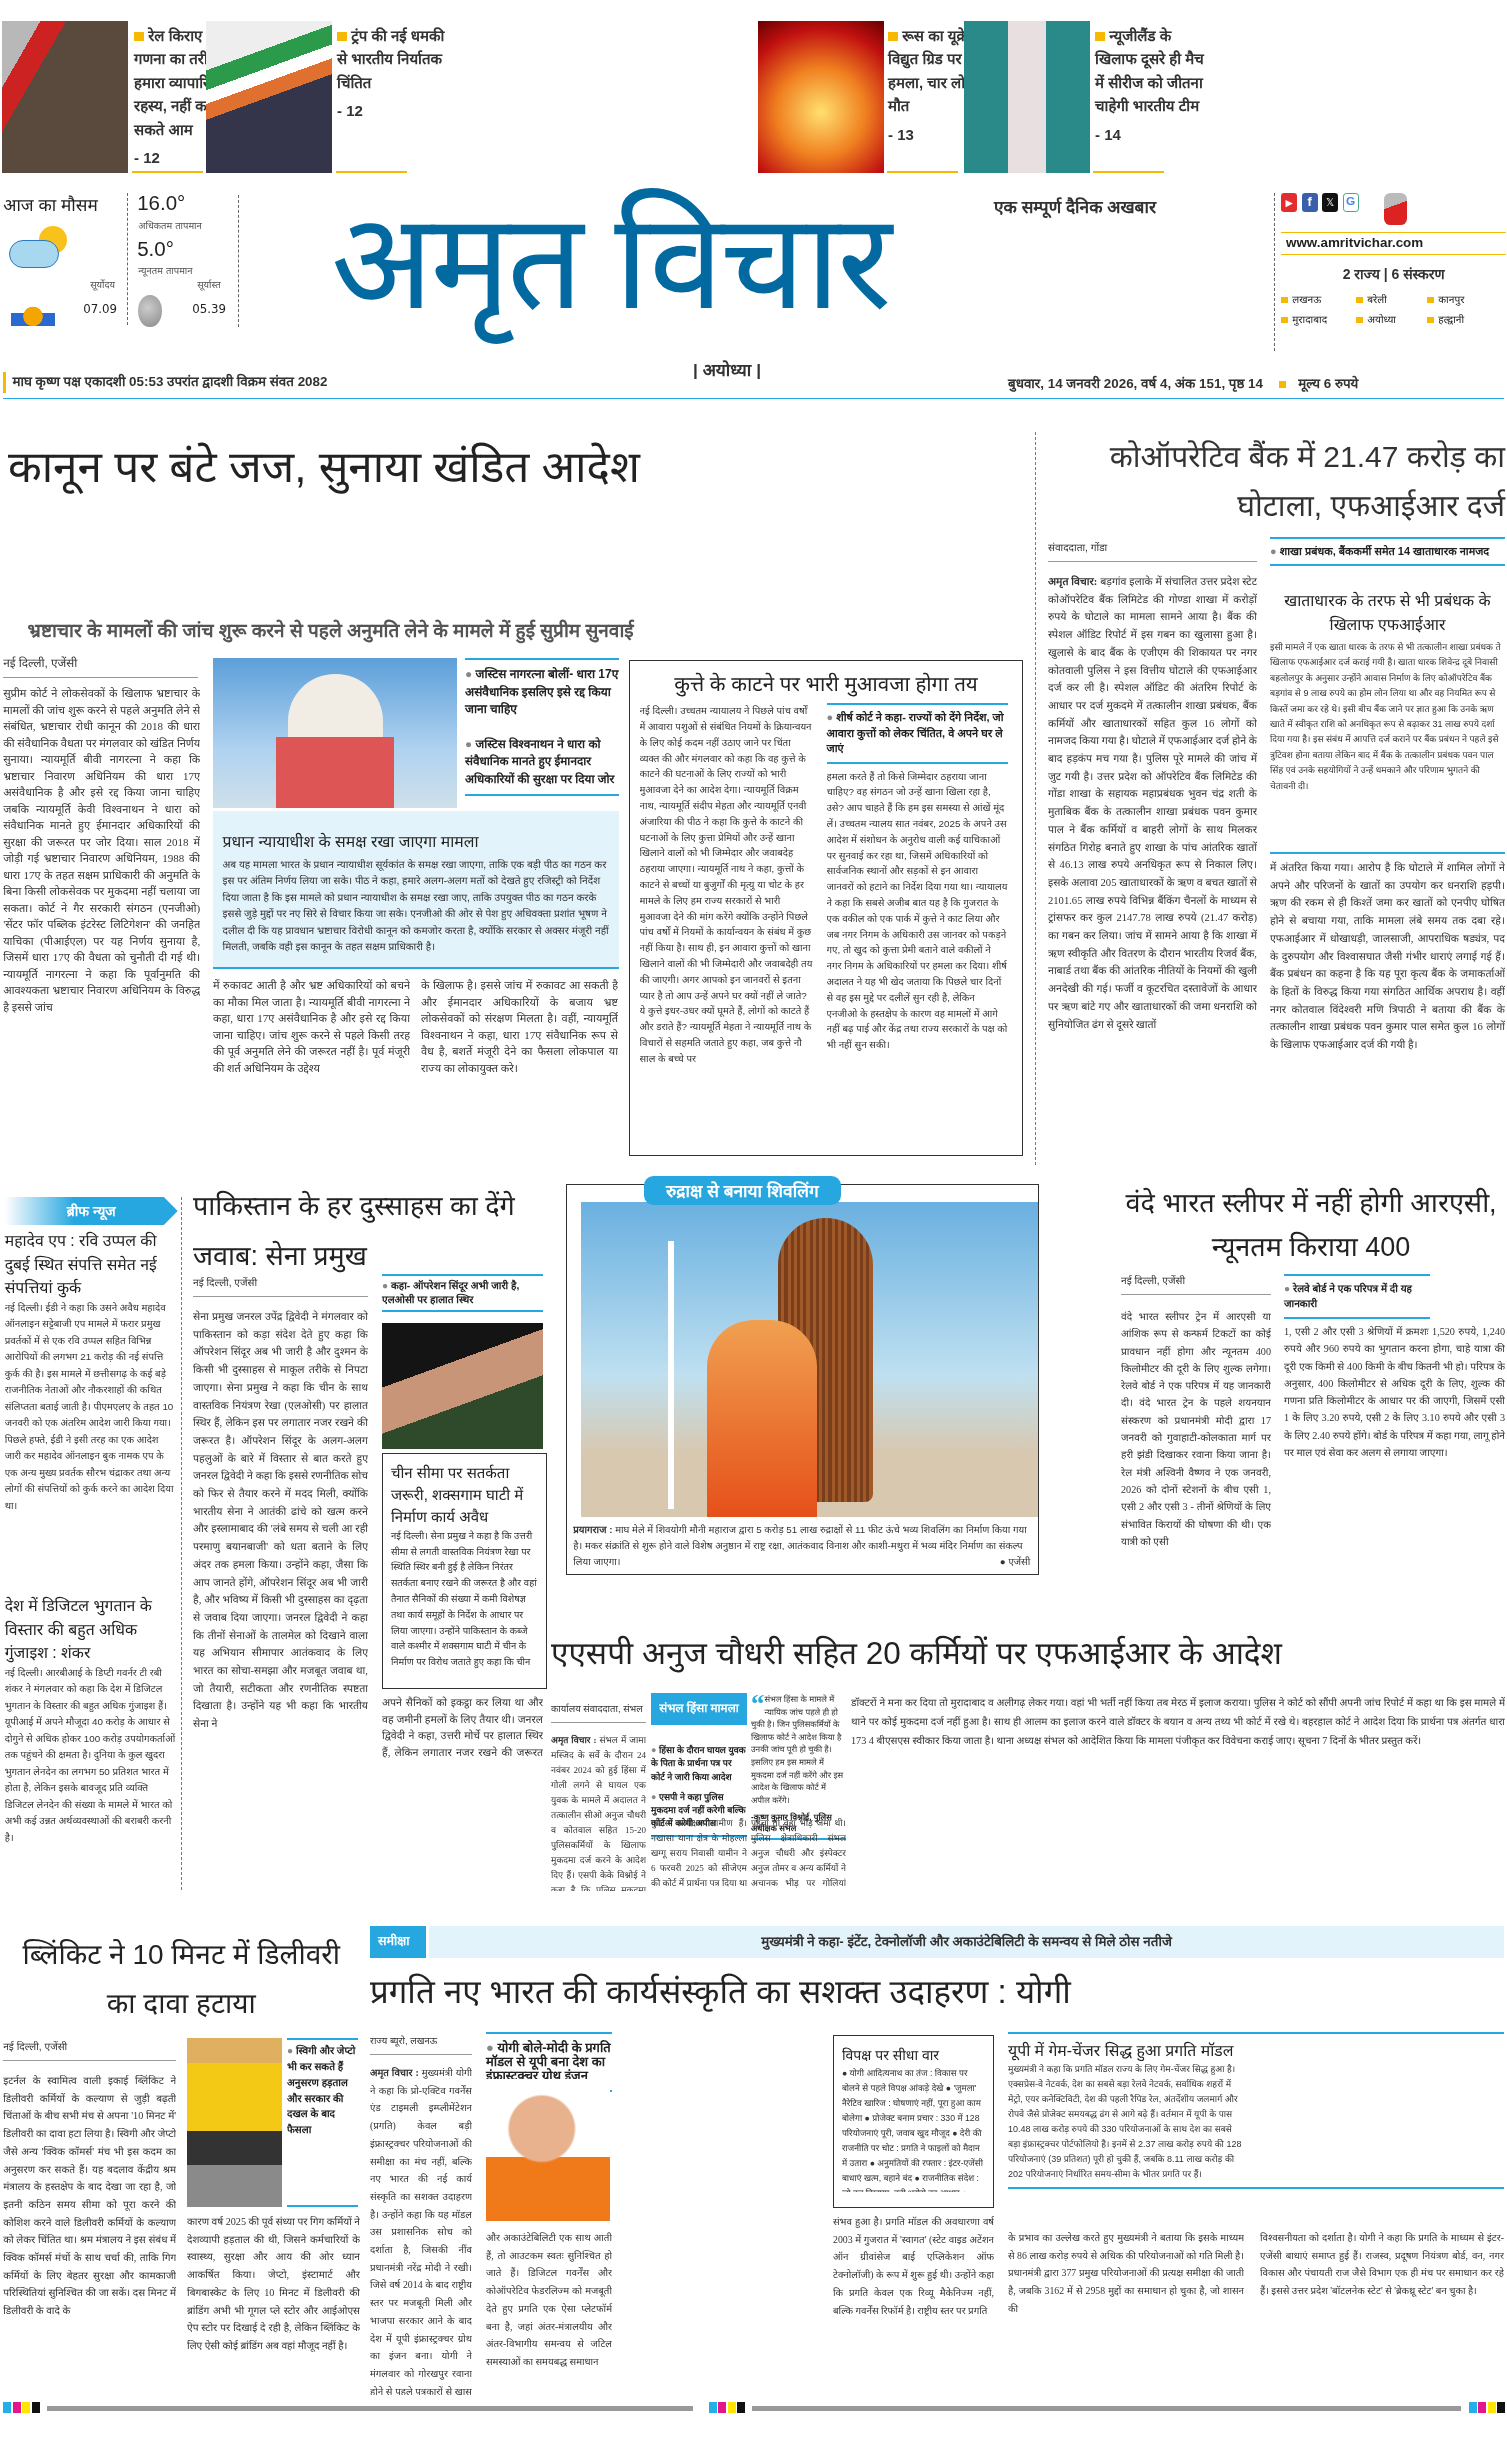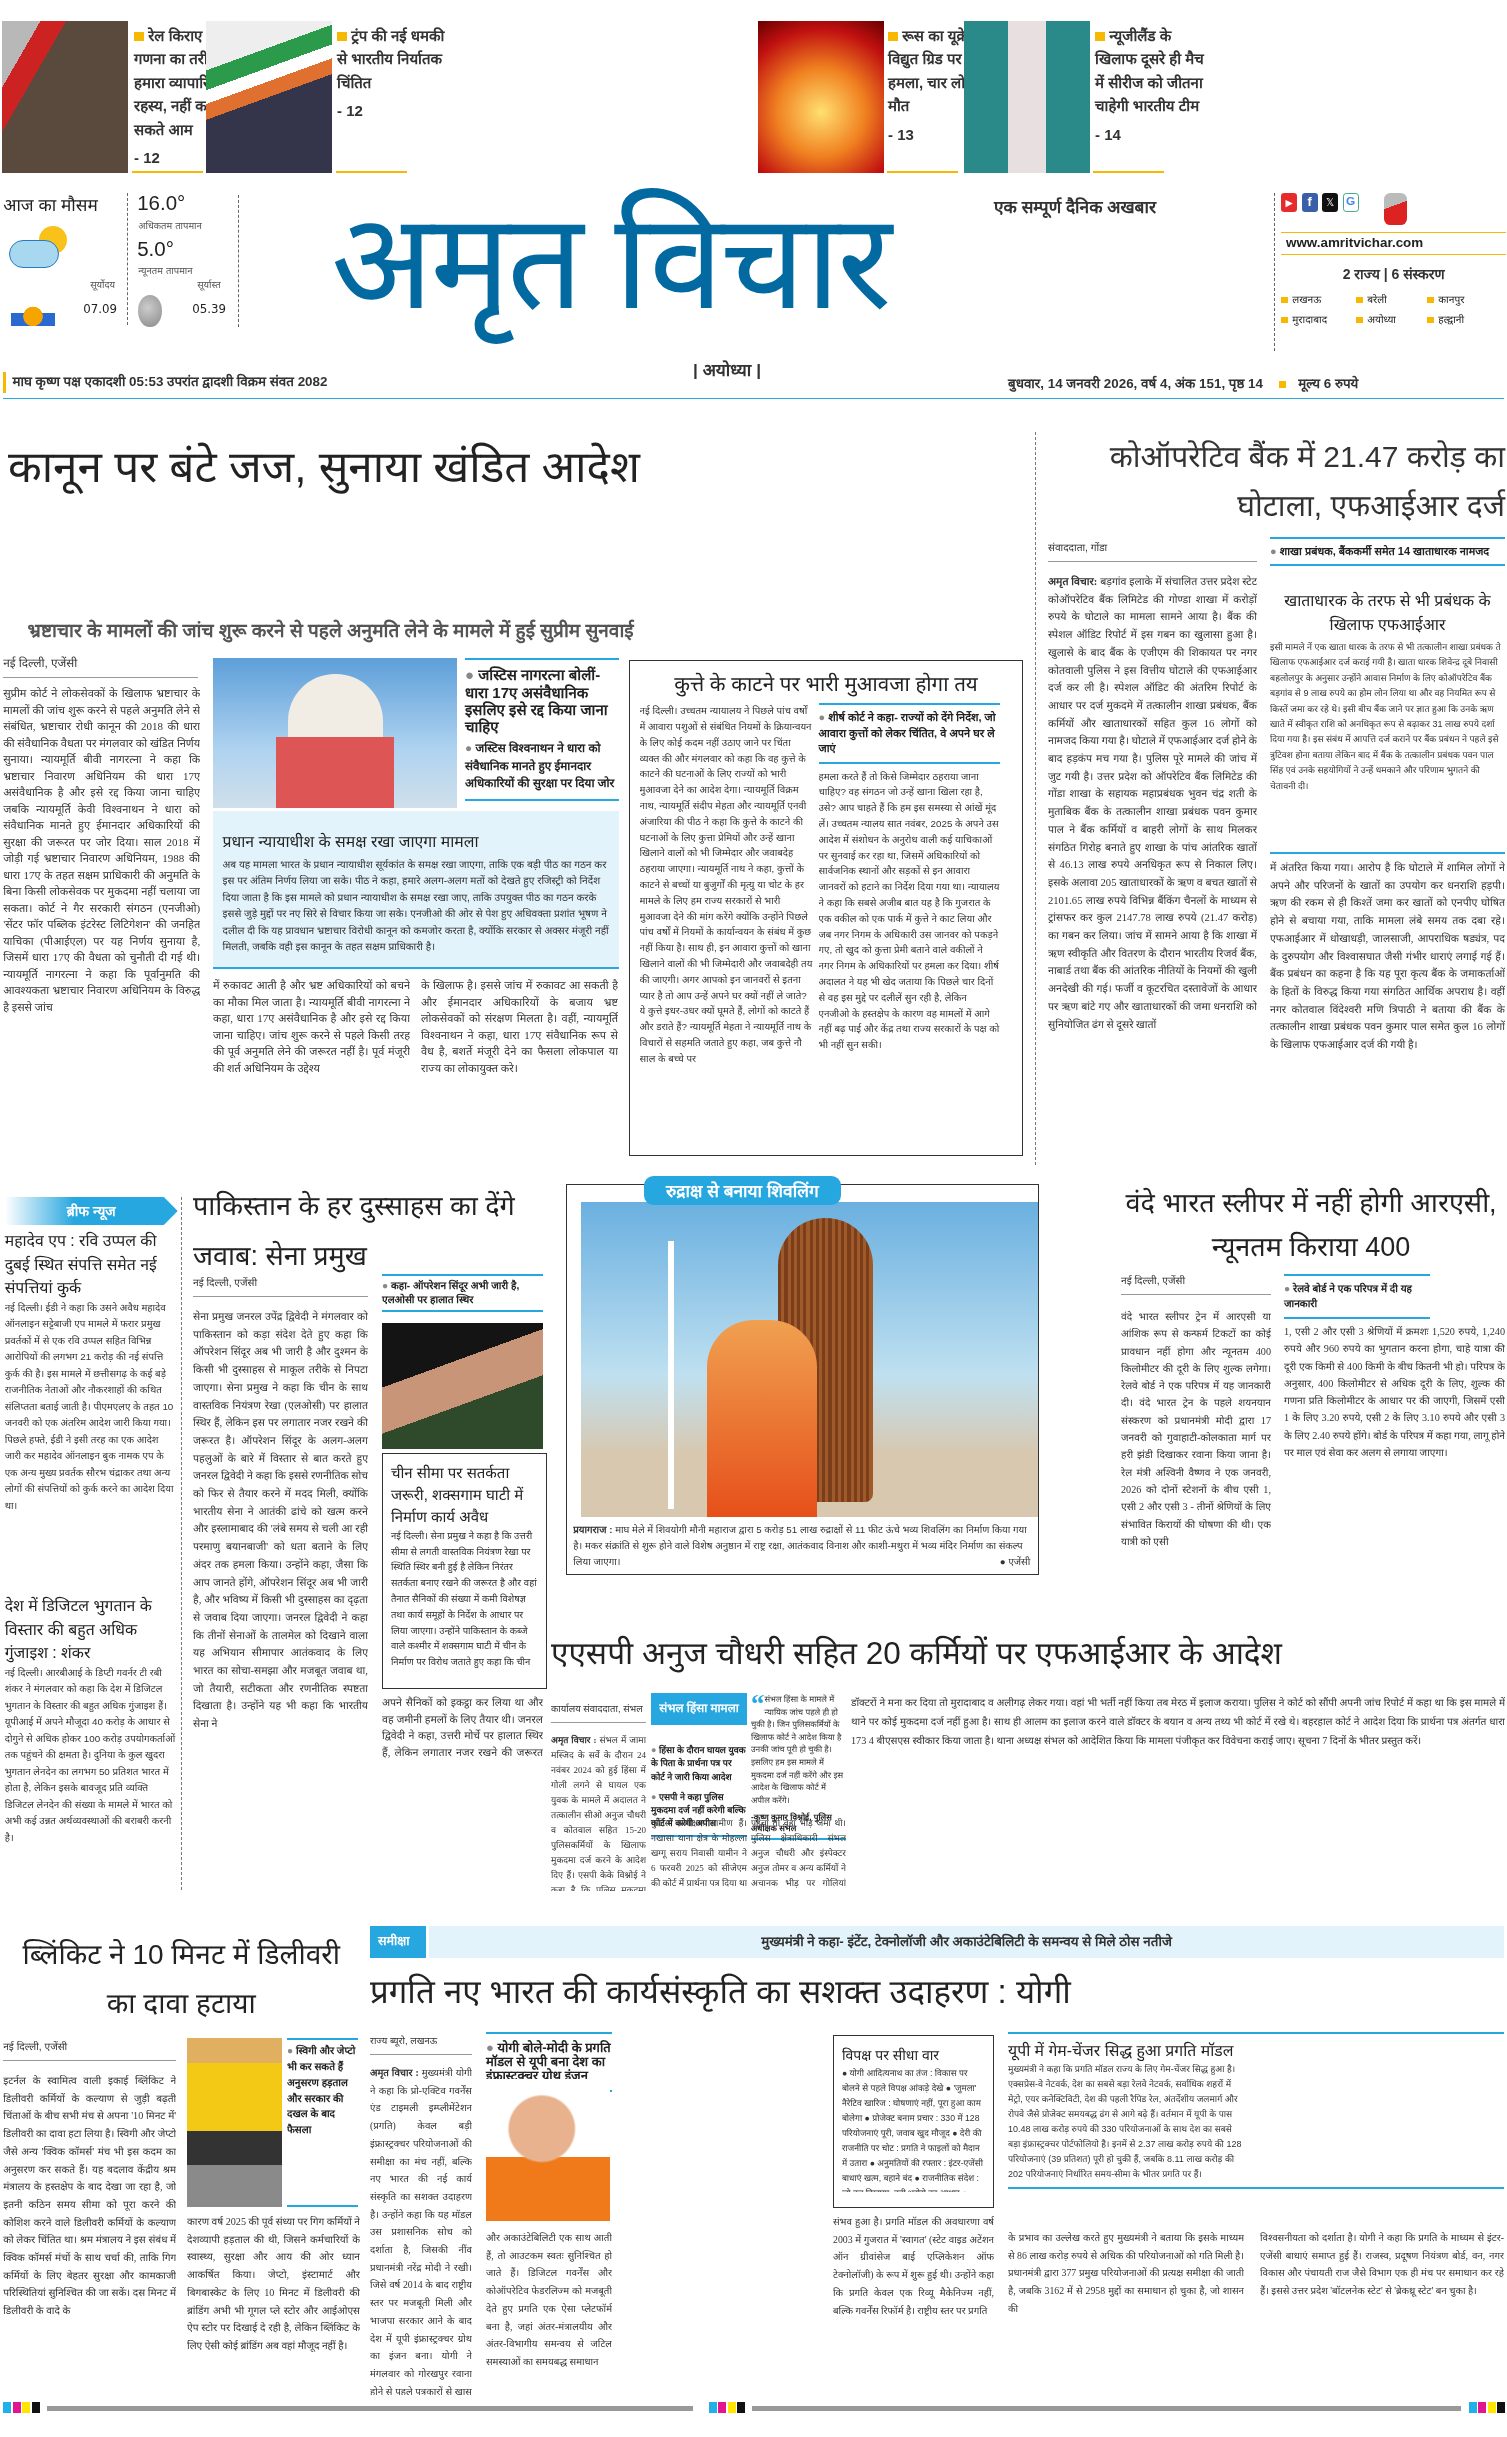--- a/index.html
+++ b/index.html
@@ -94,33 +94,33 @@
 </div>
 <div class="abs" style="left:27.6px;top:617px;font:bold 19px 'Liberation Sans',sans-serif;color:#555;white-space:nowrap">भ्रष्टाचार के मामलों की जांच शुरू करने से पहले अनुमति लेने के मामले में हुई सुप्रीम सुनवाई</div>
 <div class="abs dateline" style="left:3.2px;top:655px;width:195px">नई दिल्ली, एजेंसी</div>
 <div class="abs body-txt" style="left:3.2px;top:685px;width:197px;height:492px;overflow:hidden;font-size:11px;line-height:16.5px">सुप्रीम कोर्ट ने लोकसेवकों के खिलाफ भ्रष्टाचार के मामलों की जांच शुरू करने से पहले अनुमति लेने से संबंधित, भ्रष्टाचार रोधी कानून की 2018 की धारा की संवैधानिक वैधता पर मंगलवार को खंडित निर्णय सुनाया। न्यायमूर्ति बीवी नागरत्ना ने कहा कि भ्रष्टाचार निवारण अधिनियम की धारा 17ए असंवैधानिक है और इसे रद्द किया जाना चाहिए जबकि न्यायमूर्ति केवी विश्वनाथन ने धारा को संवैधानिक मानते हुए ईमानदार अधिकारियों की सुरक्षा की जरूरत पर जोर दिया। साल 2018 में जोड़ी गई भ्रष्टाचार निवारण अधिनियम, 1988 की धारा 17ए के तहत सक्षम प्राधिकारी की अनुमति के बिना किसी लोकसेवक पर मुकदमा नहीं चलाया जा सकता। कोर्ट ने गैर सरकारी संगठन (एनजीओ) 'सेंटर फॉर पब्लिक इंटरेस्ट लिटिगेशन' की जनहित याचिका (पीआईएल) पर यह निर्णय सुनाया है, जिसमें धारा 17ए की वैधता को चुनौती दी गई थी। न्यायमूर्ति नागरत्ना ने कहा कि पूर्वानुमति की आवश्यकता भ्रष्टाचार निवारण अधिनियम के विरुद्ध है इससे जांच</div>
 
 <div class="abs" style="left:213px;top:658px;width:244px;height:150px;background:linear-gradient(180deg,#5d9fd9 0%,#aed2f0 60%,#cfe0ea 100%);overflow:hidden">
   <div style="position:absolute;left:75px;top:15.8px;width:95px;height:79px;border-radius:47px 47px 0 0;background:#f1ede4"></div>
   <div style="position:absolute;left:63px;top:79px;width:118px;height:71px;background:#d55"></div>
 </div>
 <div class="abs blue-rule" style="left:465px;top:658px;width:154px;border-bottom:2.4px solid #27a7e0;padding:6.3px 0">
-  <div class="bullet" style="margin-bottom:5px;font-size:15px;line-height:17.3px">जस्टिस नागरत्ना बोलीं- धारा 17ए असंवैधानिक इसलिए इसे रद्द किया जाना चाहिए</div>
+  <div class="bullet" style="margin-bottom:18px;font-size:12px;line-height:17.3px">जस्टिस नागरत्ना बोलीं- धारा 17ए असंवैधानिक इसलिए इसे रद्द किया जाना चाहिए</div>
   <div class="bullet" style="font-size:11.8px;line-height:17.3px">जस्टिस विश्वनाथन ने धारा को संवैधानिक मानते हुए ईमानदार अधिकारियों की सुरक्षा पर दिया जोर</div>
 </div>
 <div class="abs" style="left:213px;top:811px;width:406px;height:158px;background:#e3f3fb;border-bottom:2.4px solid #27a7e0;padding:19px 9.5px 6.3px 9.5px">
   <div class="hl" style="font-size:15.8px;margin-bottom:4.7px">प्रधान न्यायाधीश के समक्ष रखा जाएगा मामला</div>
   <div class="body-sm" style="font-size:10.2px;line-height:16.5px">अब यह मामला भारत के प्रधान न्यायाधीश सूर्यकांत के समक्ष रखा जाएगा, ताकि एक बड़ी पीठ का गठन कर इस पर अंतिम निर्णय लिया जा सके। पीठ ने कहा, हमारे अलग-अलग मतों को देखते हुए रजिस्ट्री को निर्देश दिया जाता है कि इस मामले को प्रधान न्यायाधीश के समक्ष रखा जाए, ताकि उपयुक्त पीठ का गठन करके इससे जुड़े मुद्दों पर नए सिरे से विचार किया जा सके। एनजीओ की ओर से पेश हुए अधिवक्ता प्रशांत भूषण ने दलील दी कि यह प्रावधान भ्रष्टाचार विरोधी कानून को कमजोर करता है, क्योंकि सरकार से अक्सर मंजूरी नहीं मिलती, जबकि वही इस कानून के तहत सक्षम प्राधिकारी है।</div>
 </div>
 <div class="abs body-txt" style="left:213px;top:977px;width:197px;height:201px;overflow:hidden;font-size:11px;line-height:16.5px">में रुकावट आती है और भ्रष्ट अधिकारियों को बचने का मौका मिल जाता है। न्यायमूर्ति बीवी नागरत्ना ने कहा, धारा 17ए असंवैधानिक है और इसे रद्द किया जाना चाहिए। जांच शुरू करने से पहले किसी तरह की पूर्व अनुमति लेने की जरूरत नहीं है। पूर्व मंजूरी की शर्त अधिनियम के उद्देश्य</div>
 <div class="abs body-txt" style="left:421px;top:977px;width:197px;height:201px;overflow:hidden;font-size:11px;line-height:16.5px">के खिलाफ है। इससे जांच में रुकावट आ सकती है और ईमानदार अधिकारियों के बजाय भ्रष्ट लोकसेवकों को संरक्षण मिलता है। वहीं, न्यायमूर्ति विश्वनाथन ने कहा, धारा 17ए संवैधानिक रूप से वैध है, बशर्ते मंजूरी देने का फैसला लोकपाल या राज्य का लोकायुक्त करे।</div>
 
 <div class="abs box" style="left:629px;top:660px;width:394px;height:496px;padding:7.9px 9.5px">
   <div class="hl" style="font-size:20.5px;text-align:center;margin-bottom:6.3px">कुत्ते के काटने पर भारी मुआवजा होगा तय</div>
-  <div style="display:flex;gap:6px">
+  <div style="display:flex;gap:14px">
     <div class="body-sm" style="width:173px;font-size:9.8px;line-height:15.8px;height:437px;overflow:hidden">नई दिल्ली। उच्चतम न्यायालय ने पिछले पांच वर्षों में आवारा पशुओं से संबंधित नियमों के क्रियान्वयन के लिए कोई कदम नहीं उठाए जाने पर चिंता व्यक्त की और मंगलवार को कहा कि वह कुत्ते के काटने की घटनाओं के लिए राज्यों को भारी मुआवजा देने का आदेश देगा। न्यायमूर्ति विक्रम नाथ, न्यायमूर्ति संदीप मेहता और न्यायमूर्ति एनवी अंजारिया की पीठ ने कहा कि कुत्ते के काटने की घटनाओं के लिए कुत्ता प्रेमियों और उन्हें खाना खिलाने वालों को भी जिम्मेदार और जवाबदेह ठहराया जाएगा। न्यायमूर्ति नाथ ने कहा, कुत्तों के काटने से बच्चों या बुजुर्गों की मृत्यु या चोट के हर मामले के लिए हम राज्य सरकारों से भारी मुआवजा देने की मांग करेंगे क्योंकि उन्होंने पिछले पांच वर्षों में नियमों के कार्यान्वयन के संबंध में कुछ नहीं किया है। साथ ही, इन आवारा कुत्तों को खाना खिलाने वालों की भी जिम्मेदारी और जवाबदेही तय की जाएगी। अगर आपको इन जानवरों से इतना प्यार है तो आप उन्हें अपने घर क्यों नहीं ले जाते? ये कुत्ते इधर-उधर क्यों घूमते हैं, लोगों को काटते हैं और डराते हैं? न्यायमूर्ति मेहता ने न्यायमूर्ति नाथ के विचारों से सहमति जताते हुए कहा, जब कुत्ते नौ साल के बच्चे पर</div>
     <div style="width:181px">
       <div class="bullet blue-rule" style="border-bottom:2.4px solid #27a7e0;padding:4.7px 0;font-size:11px;line-height:15.8px">शीर्ष कोर्ट ने कहा- राज्यों को देंगे निर्देश, जो आवारा कुत्तों को लेकर चिंतित, वे अपने घर ले जाएं</div>
       <div class="body-sm" style="margin-top:4.7px;font-size:9.8px;line-height:15.8px;height:370px;overflow:hidden">हमला करते हैं तो किसे जिम्मेदार ठहराया जाना चाहिए? वह संगठन जो उन्हें खाना खिला रहा है, उसे? आप चाहते हैं कि हम इस समस्या से आंखें मूंद लें। उच्चतम न्यालय सात नवंबर, 2025 के अपने उस आदेश में संशोधन के अनुरोध वाली कई याचिकाओं पर सुनवाई कर रहा था, जिसमें अधिकारियों को सार्वजनिक स्थानों और सड़कों से इन आवारा जानवरों को हटाने का निर्देश दिया गया था। न्यायालय ने कहा कि सबसे अजीब बात यह है कि गुजरात के एक वकील को एक पार्क में कुत्ते ने काट लिया और जब नगर निगम के अधिकारी उस जानवर को पकड़ने गए, तो खुद को कुत्ता प्रेमी बताने वाले वकीलों ने नगर निगम के अधिकारियों पर हमला कर दिया। शीर्ष अदालत ने यह भी खेद जताया कि पिछले चार दिनों से वह इस मुद्दे पर दलीलें सुन रही है, लेकिन एनजीओ के हस्तक्षेप के कारण वह मामलों में आगे नहीं बढ़ पाई और केंद्र तथा राज्य सरकारों के पक्ष को भी नहीं सुन सकी।</div>
     </div>
   </div>
 </div>
 
 <div class="abs" style="left:1035px;top:432px;height:733px;border-left:0.8px dashed #777"></div>
 <div class="abs hl" style="left:1048px;top:432px;width:457px;font-size:30px;line-height:49px;text-align:right;color:#333">कोऑपरेटिव बैंक में 21.47 करोड़ का घोटाला, एफआईआर दर्ज</div>

